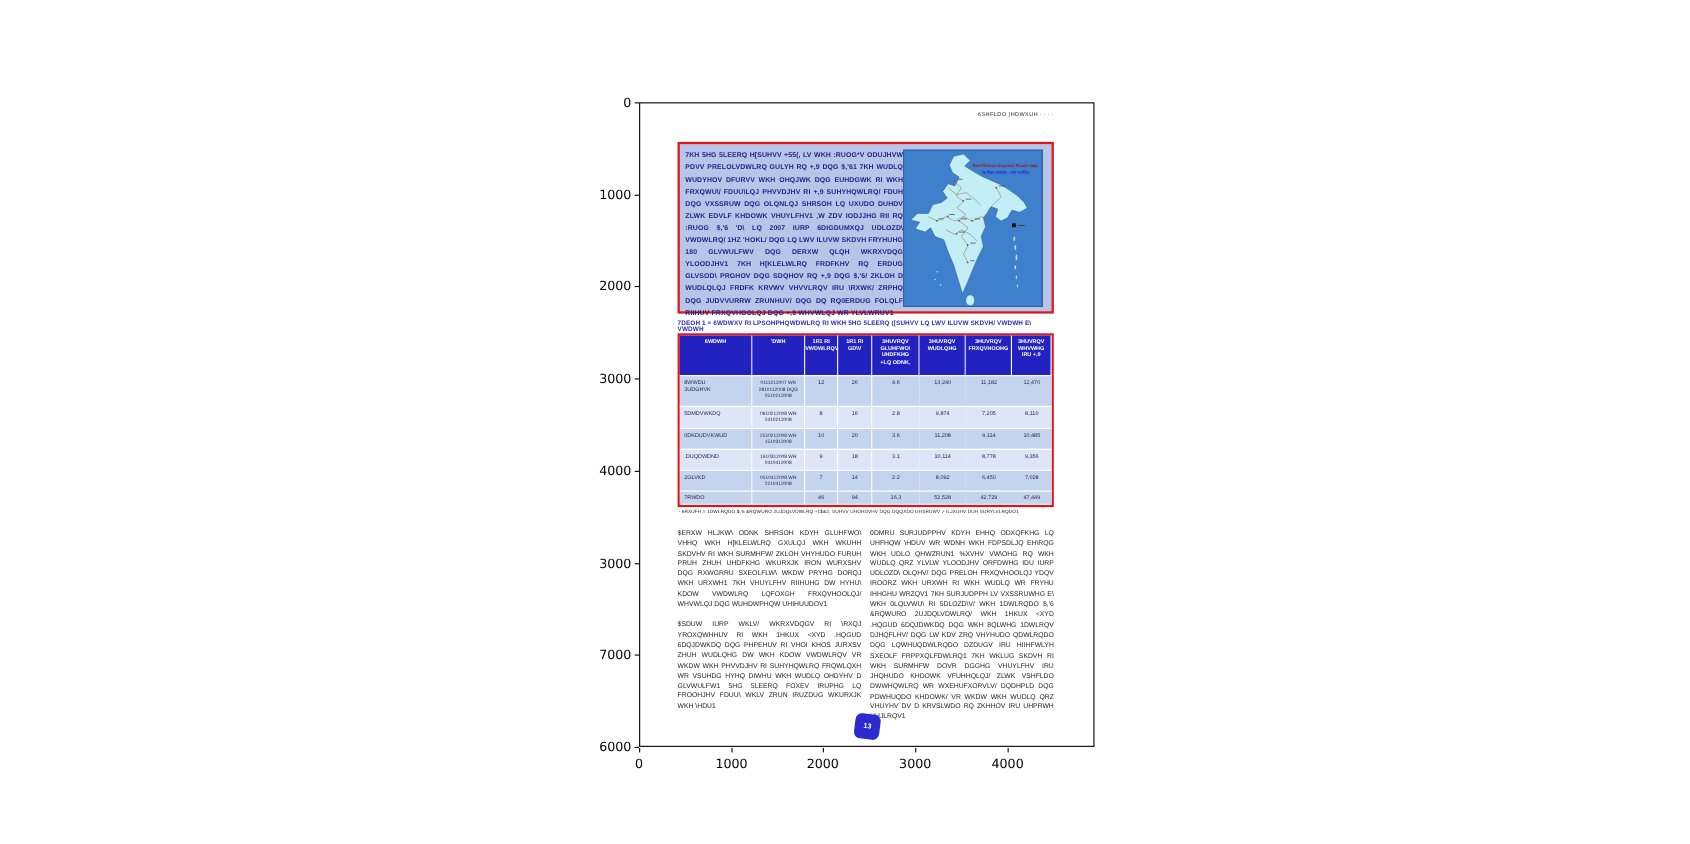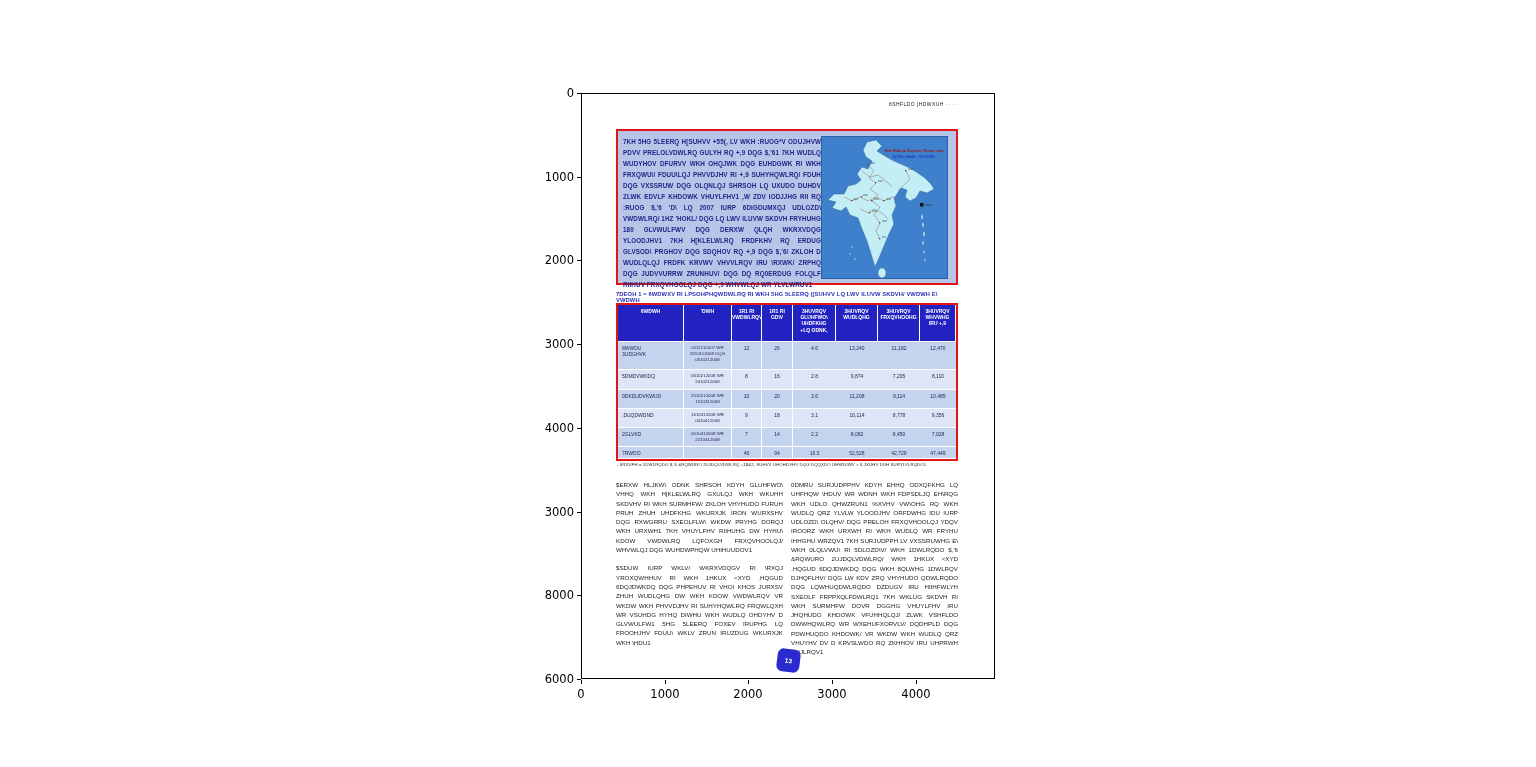--- a/index.html
+++ b/index.html
@@ -65,21 +65,21 @@
   <div class="ytick-mark" style="left:577px;top:428px;"></div>
   <div class="ytick-mark" style="left:577px;top:512px;"></div>
   <div class="ytick-mark" style="left:577px;top:595px;"></div>
   <div class="ytick-mark" style="left:577px;top:679px;"></div>
   <div class="ytick-label" style="left:532px;top:87px;">0</div>
   <div class="ytick-label" style="left:532px;top:171px;">1000</div>
   <div class="ytick-label" style="left:532px;top:254px;">2000</div>
   <div class="ytick-label" style="left:532px;top:338px;">3000</div>
   <div class="ytick-label" style="left:532px;top:422px;">4000</div>
   <div class="ytick-label" style="left:532px;top:506px;">3000</div>
-  <div class="ytick-label" style="left:532px;top:589px;">8000</div>
+  <div class="ytick-label" style="left:532px;top:589px;">7000</div>
   <div class="ytick-label" style="left:532px;top:673px;">6000</div>
 
   <div class="xtick-mark" style="left:581px;top:680px;"></div>
   <div class="xtick-mark" style="left:665px;top:680px;"></div>
   <div class="xtick-mark" style="left:748px;top:680px;"></div>
   <div class="xtick-mark" style="left:832px;top:680px;"></div>
   <div class="xtick-mark" style="left:916px;top:680px;"></div>
   <div class="xtick-label" style="left:559px;top:688px;">0</div>
   <div class="xtick-label" style="left:643px;top:688px;">1000</div>
   <div class="xtick-label" style="left:726px;top:688px;">2000</div>

